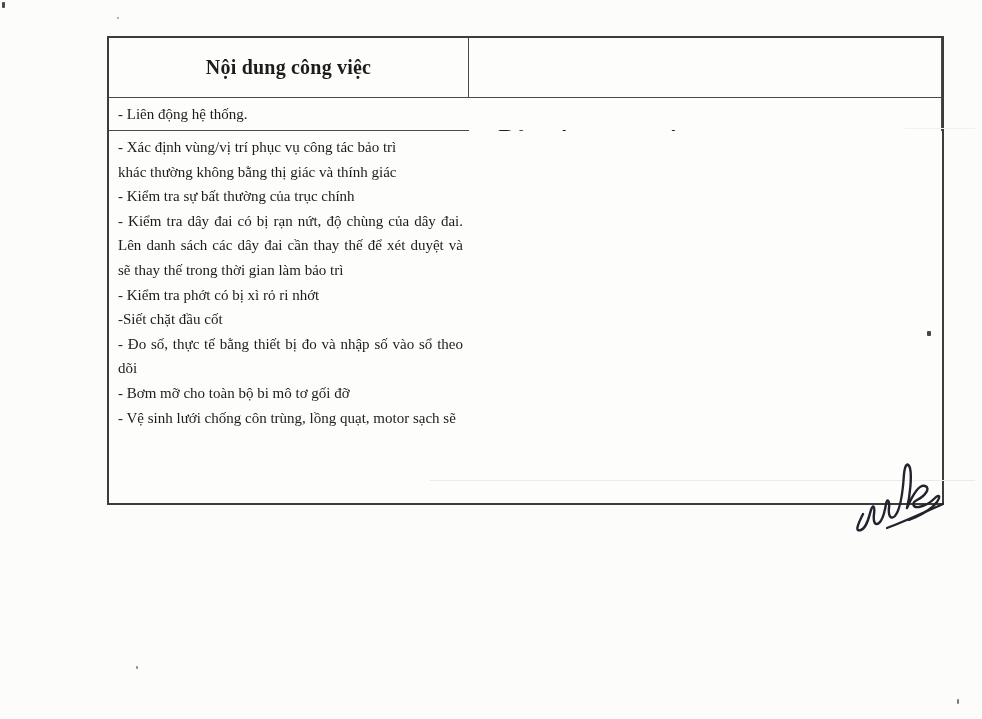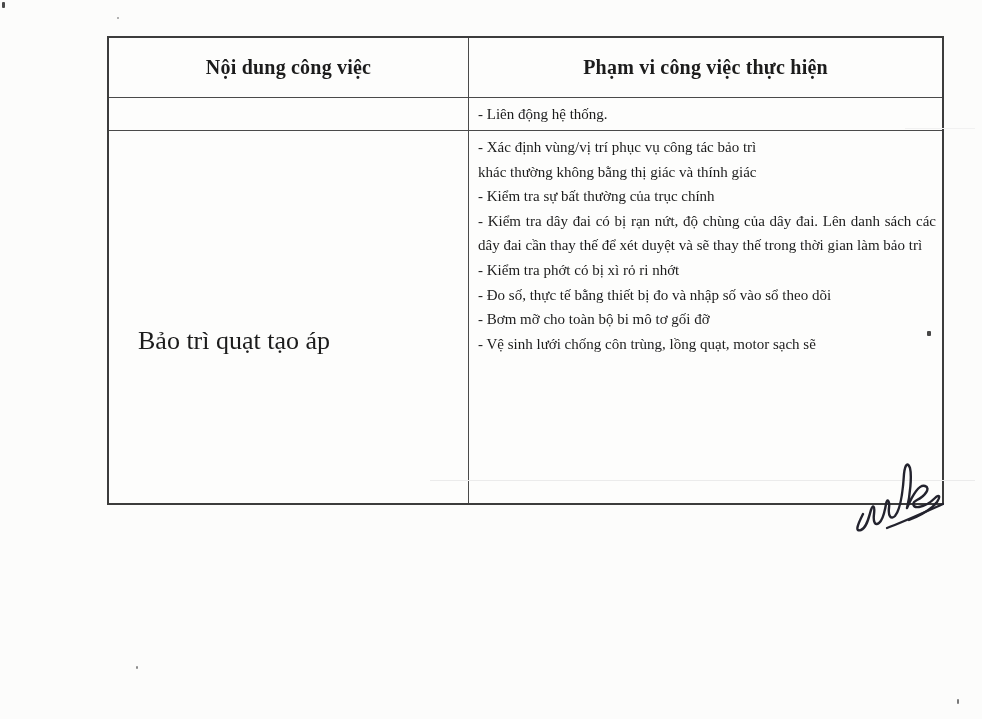--- a/index.html
+++ b/index.html
@@ -68,36 +68,36 @@
   #sl2 { left:905px; top:128px; width:70px; background:#f1f1f1; }
 </style>
 </head>
 <body>
 
 <div class="page">
 
   <div class="tbl">
 
     <div class="cell col-l rowline hcell">Nội dung công việc</div>
-    <div class="cell rowline hcell">Phạm vi công việc thực hiện</div>
 
     <div class="cell col-l rowline task-cell"></div>
     <div class="cell rowline scope-single">
       <span>- Liên động hệ thống.</span>
     </div>
 
     <div class="cell col-l task-cell">
       <span>Bảo trì quạt tạo áp</span>
     </div>
     <div class="cell scope-list">
       <div class="item">- Xác định vùng/vị trí phục vụ công tác bảo trì</div>
       <div class="item">khác thường không bằng thị giác và thính giác</div>
       <div class="item">- Kiểm tra sự bất thường của trục chính</div>
       <div class="item">- Kiểm tra dây đai có bị rạn nứt, độ chùng của dây đai. Lên danh sách các dây đai cần thay thế để xét duyệt và sẽ thay thế trong thời gian làm bảo trì</div>
       <div class="item">- Kiểm tra phớt có bị xì rỏ ri nhớt</div>
+      <div class="item">-Siết chặt đầu cốt</div>
       <div class="item">- Đo số, thực tế bằng thiết bị đo và nhập số vào sổ theo dõi</div>
       <div class="item">- Bơm mỡ cho toàn bộ bi mô tơ gối đỡ</div>
       <div class="item">- Vệ sinh lưới chống côn trùng, lồng quạt, motor sạch sẽ</div>
     </div>
   </div>
 
   <svg class="sig" viewBox="0 0 95 80">
     <path d="M 10,62
              C 4,74 2,80 8,78
              C 14,76 16,64 18,58

